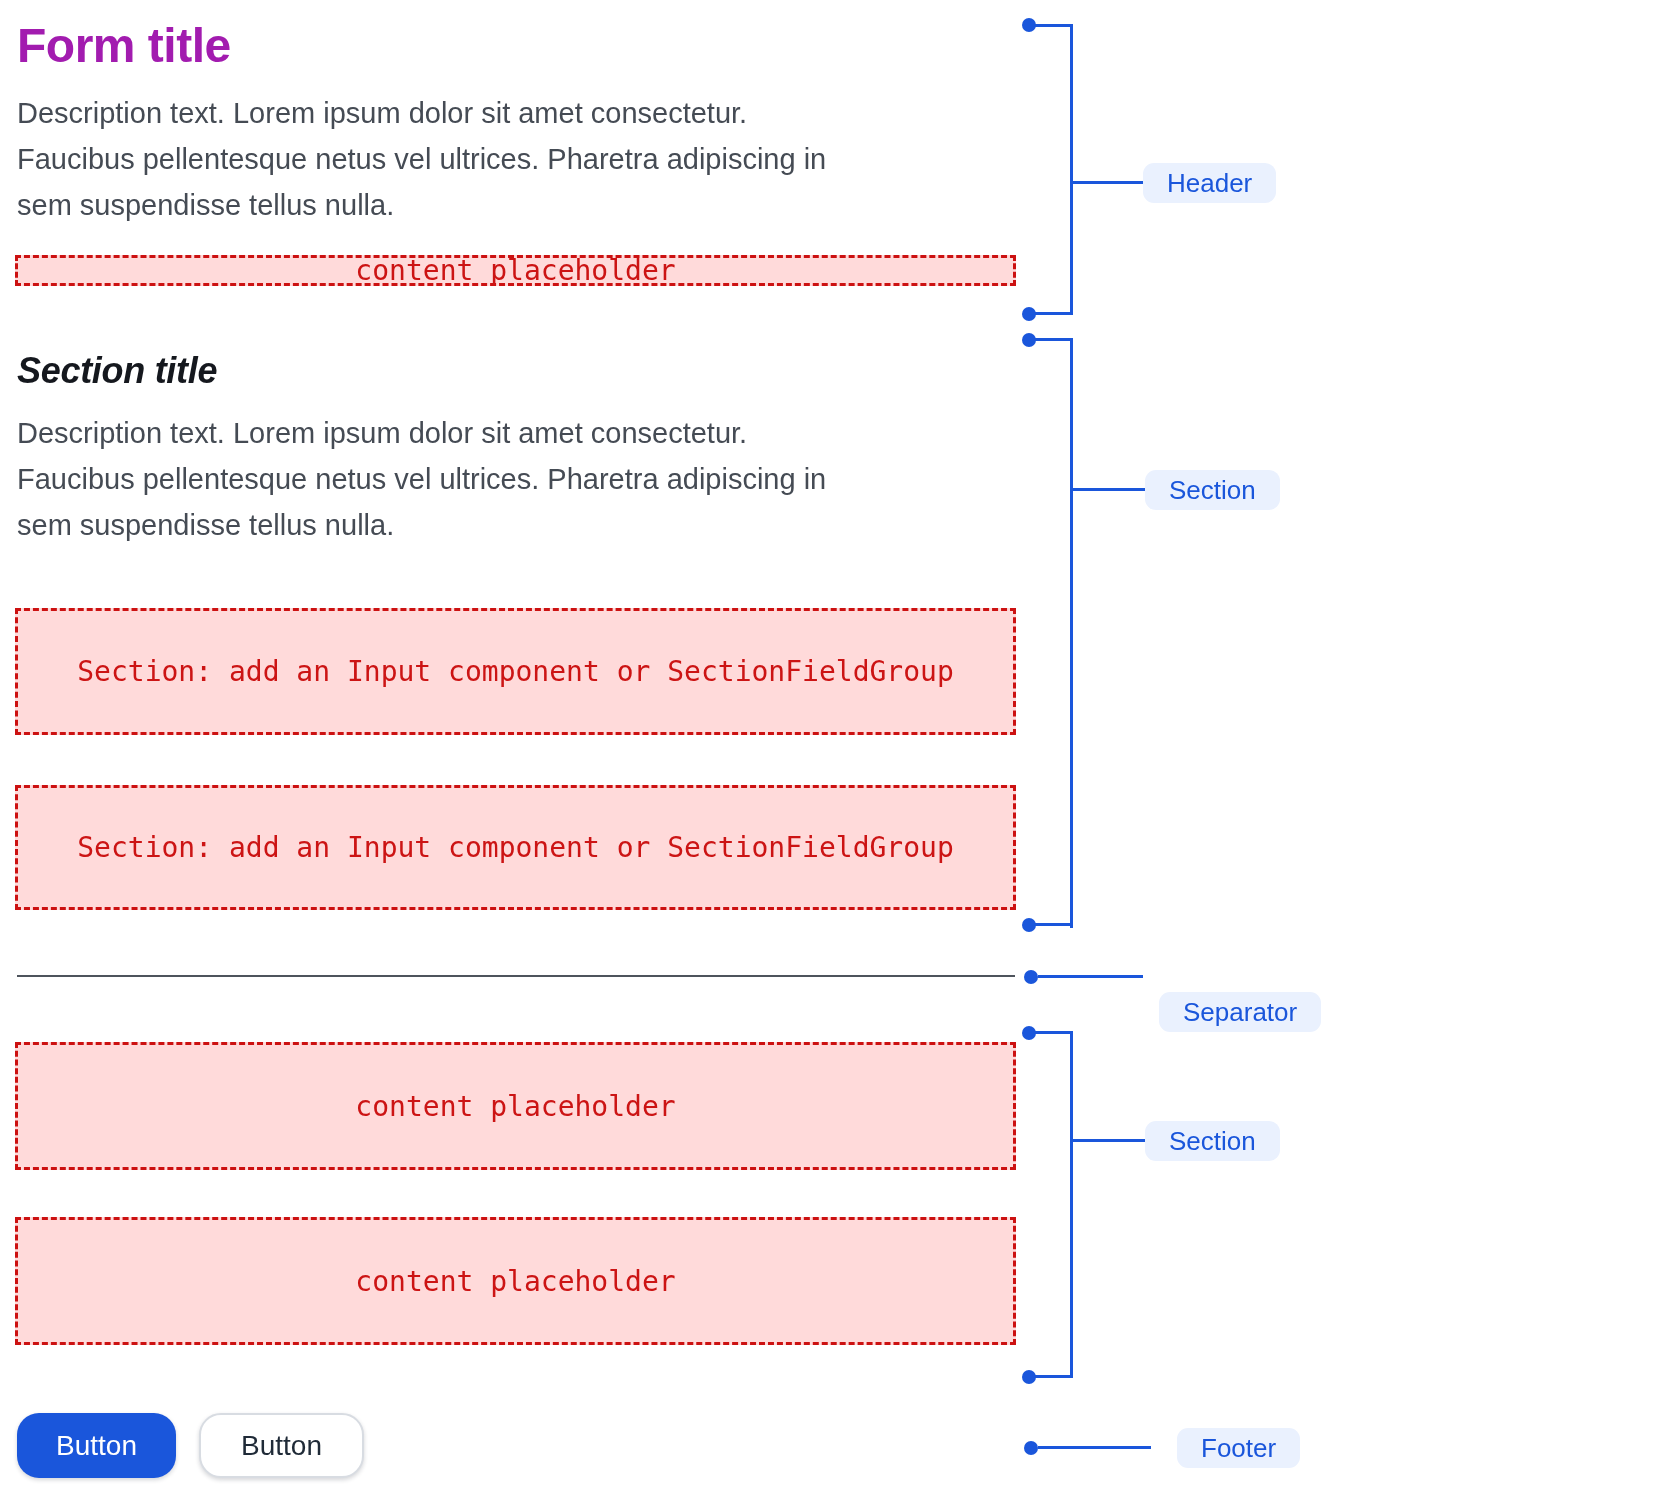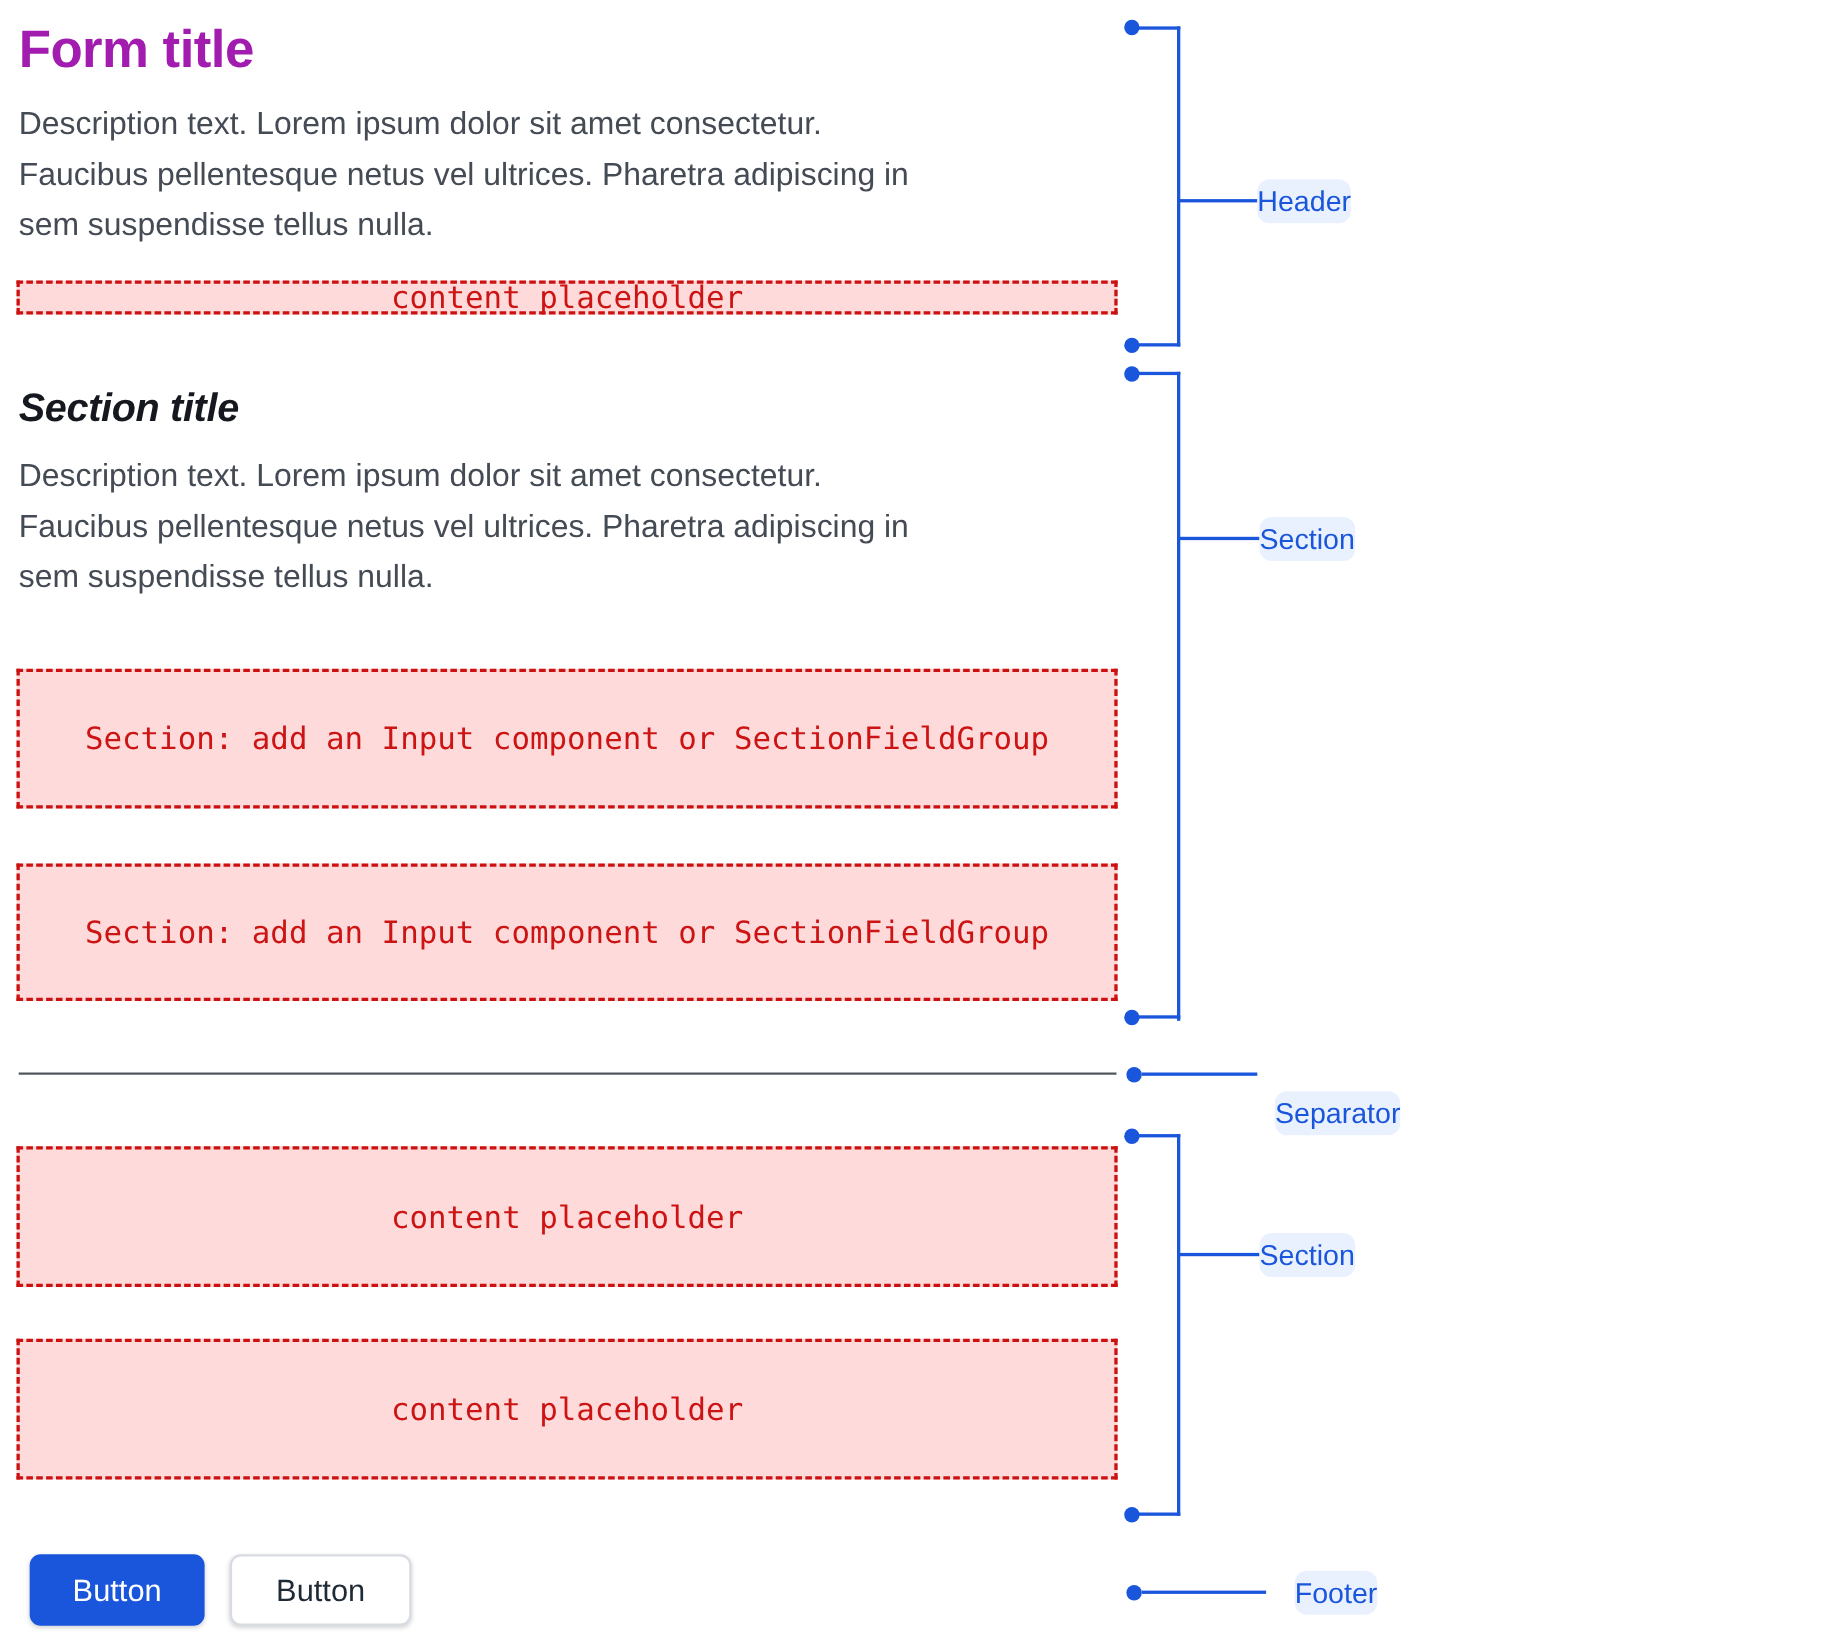--- a/index.html
+++ b/index.html
@@ -16,32 +16,31 @@
   .ph-box{
     box-sizing:border-box;background:#ffdada;border:3px dashed #cc1111;
     display:flex;align-items:center;justify-content:center;
     font-family:"DejaVu Sans Mono", monospace;font-size:28px;color:#cc1414;
   }
   
   .separator{background:#4e545c;height:2px;}
   
   .btn{
     box-sizing:border-box;display:flex;align-items:center;justify-content:center;
-    border-radius:10px;font-size:28px;font-weight:500;cursor:pointer;
+    border-radius:22px;font-size:28px;font-weight:500;cursor:pointer;
     box-shadow:0 2px 4px rgba(20,30,45,0.18);
-    margin-left:10px;
   }
   .btn-primary{background:#1a56db;color:#ffffff;border:none;}
   .btn-secondary{background:#ffffff;color:#1f2a37;border:2px solid #d8dce2;}
   
   .dot{width:14px;height:14px;border-radius:50%;background:#1a56db;}
   .hline{height:3px;background:#1a56db;}
   .vline{width:3px;background:#1a56db;}
   .pill{
-    box-sizing:border-box;height:40px;padding:0 0;border-radius:11px;
+    box-sizing:border-box;height:40px;padding:0 24px;border-radius:11px;
     background:#eaf1fe;color:#1a56db;font-size:26px;font-weight:500;
     display:flex;align-items:center;justify-content:center;
   }
 </style>
 </head>
 <body>
 
 <div id="canvas">
 
   <div class="abs form-title" style="left:17px;top:22px;">Form title</div>

